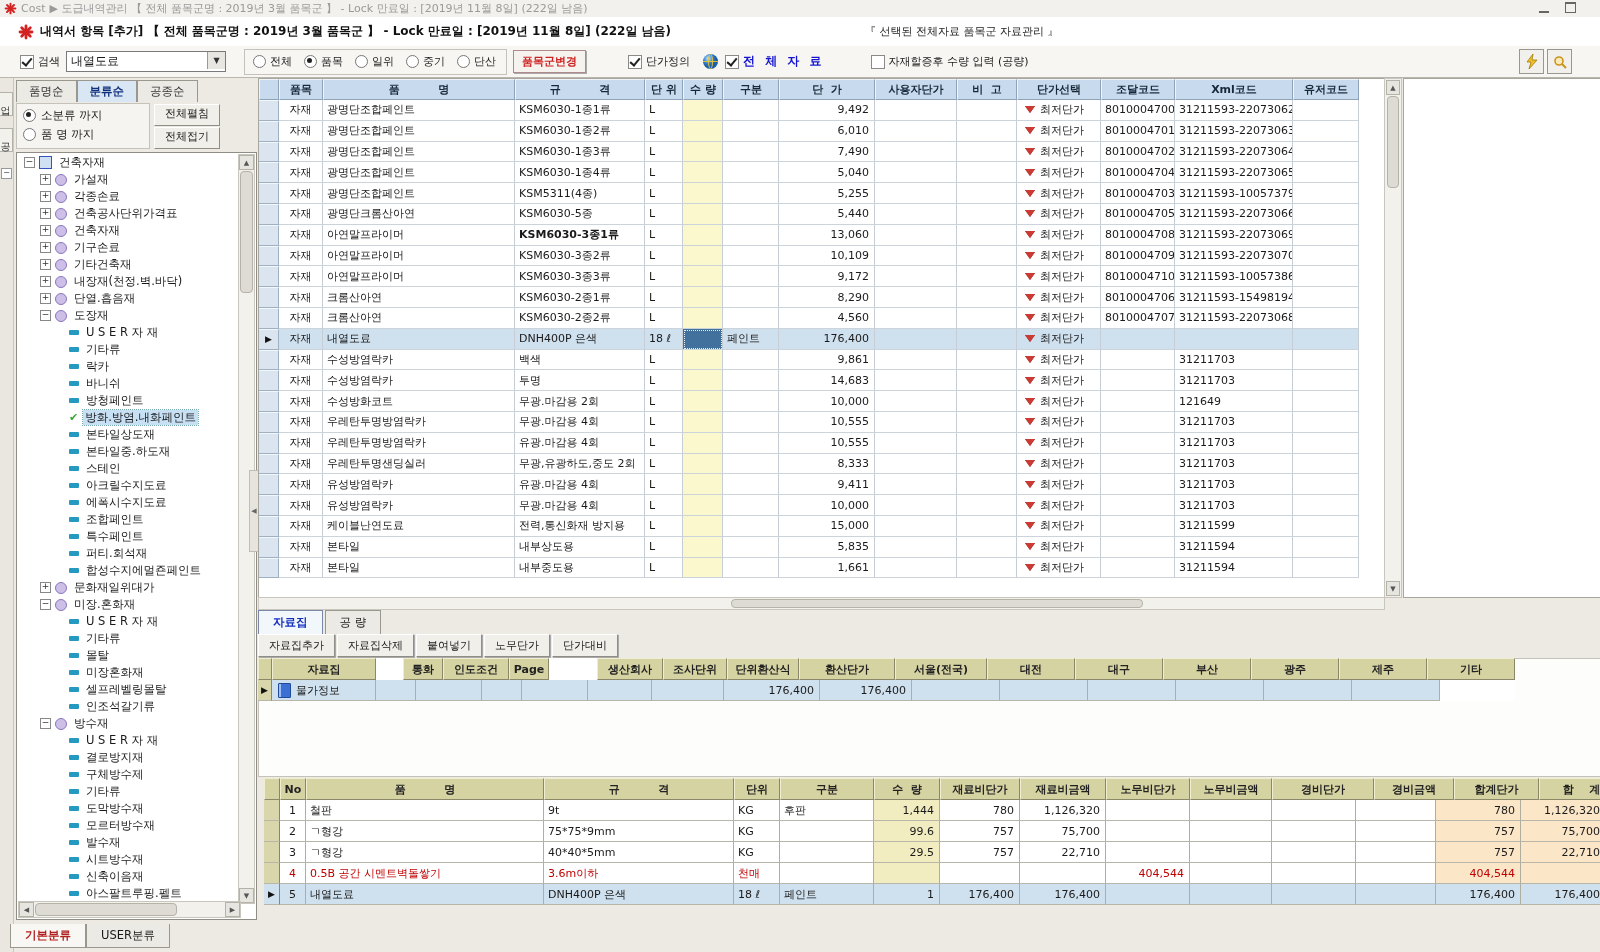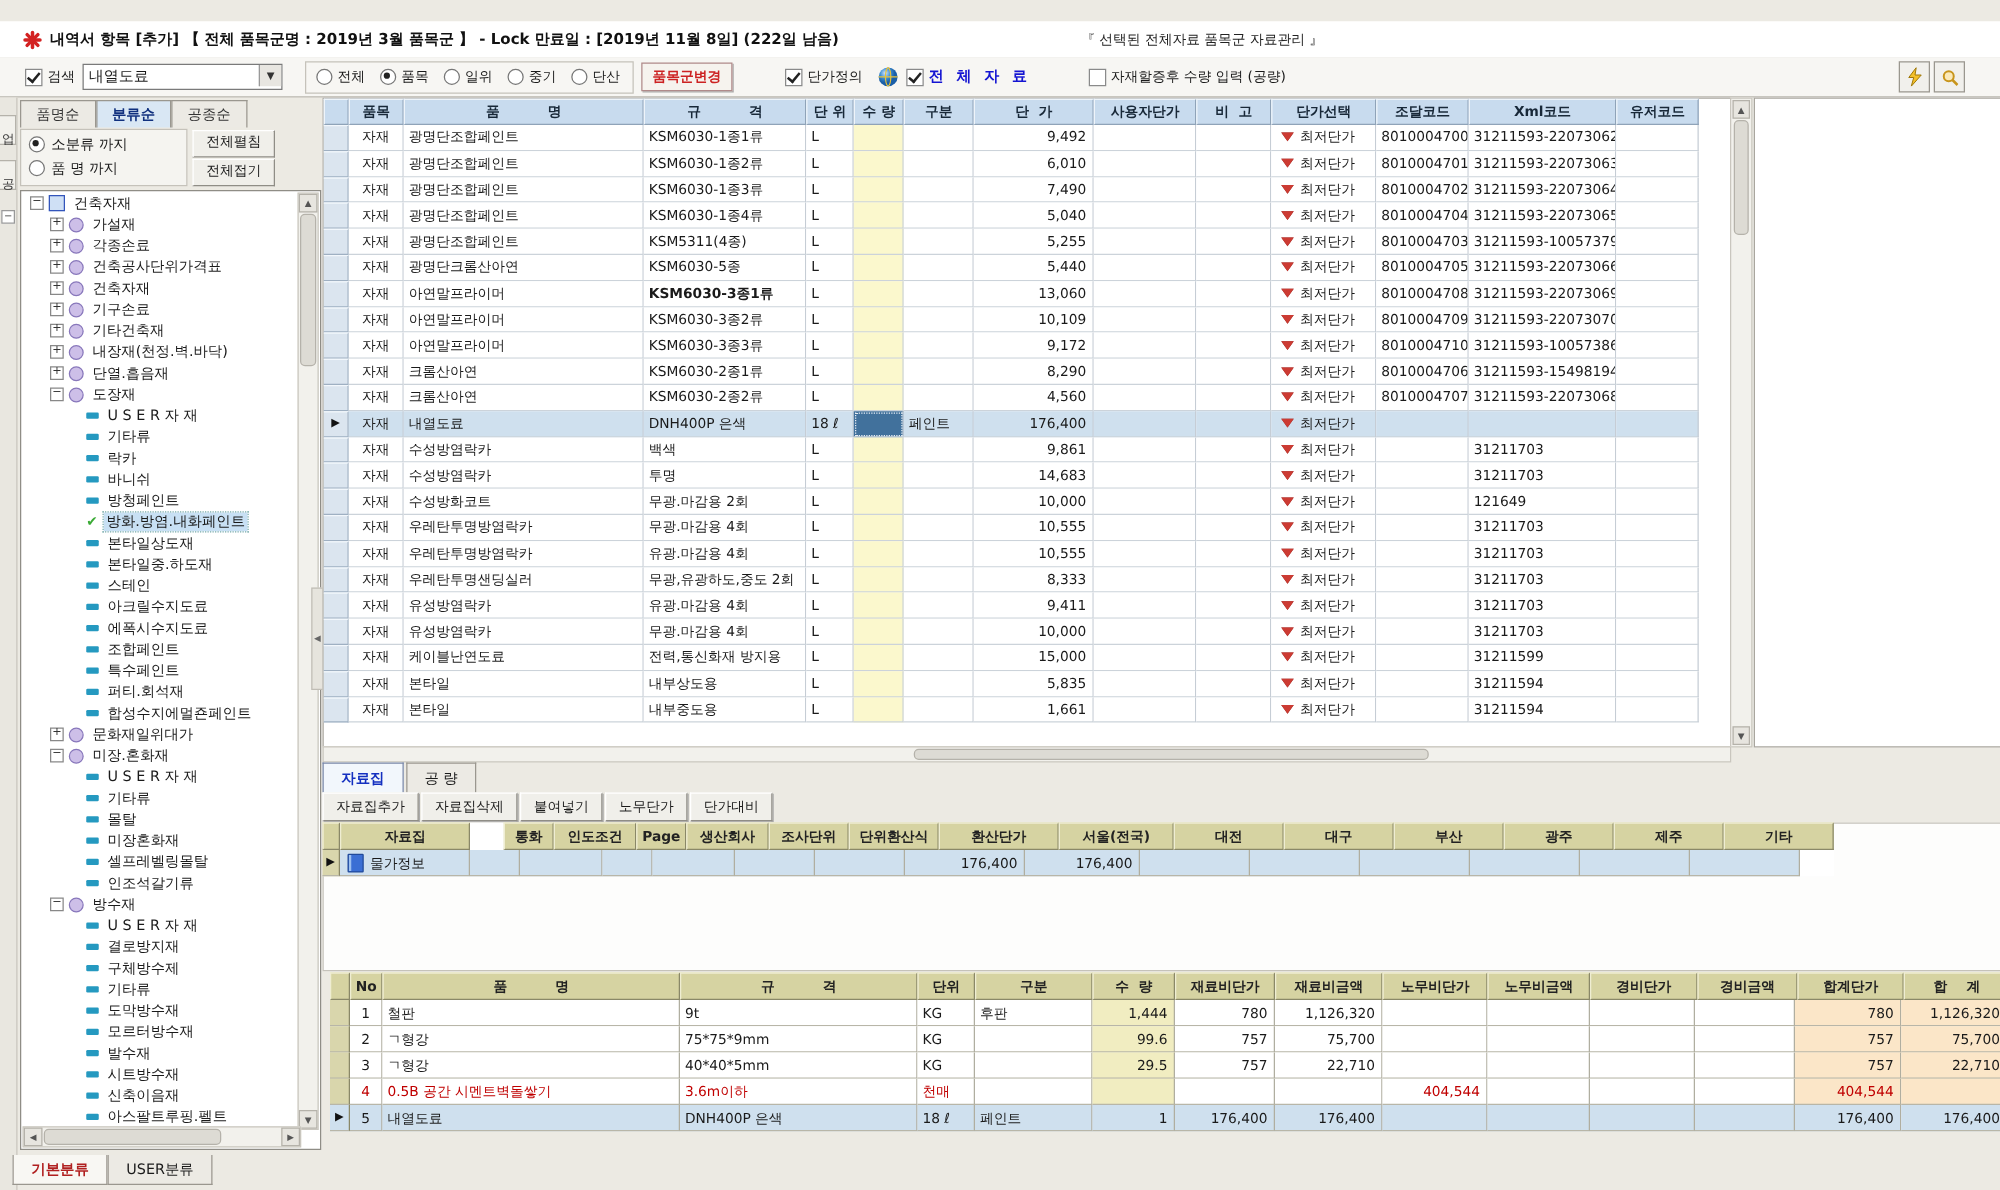--- a/index.html
+++ b/index.html
@@ -108,20 +108,36 @@
   
   #splitter{left:249px;top:470px;width:8px;height:80px;background:#e6e4dd;border:1px solid #c0bdb5;display:flex;align-items:center;justify-content:center;font-size:7px;color:#666;}
   
   #main-hscroll{left:258px;top:597px;width:1125px;height:11px;}
 </style>
 </head>
 <body>
 
 <div id="screen">
 
+  <div class="abs" id="titlebar">
+    <svg class="flower" width="13" height="13" viewBox="0 0 16 16" style="margin-left:4px;">
+        <g stroke="#d32222" stroke-width="2.4" stroke-linecap="round">
+          <line x1="8" y1="2" x2="8" y2="14"></line>
+          <line x1="2" y1="8" x2="14" y2="8"></line>
+          <line x1="3.7" y1="3.7" x2="12.3" y2="12.3"></line>
+          <line x1="12.3" y1="3.7" x2="3.7" y2="12.3"></line>
+        </g>
+      </svg>
+    <span class="ttext">Cost</span>
+    <span class="ttext">▶  도급내역관리 【 전체 품목군명 : 2019년 3월 품목군 】    -    Lock 만료일 : [2019년 11월 8일]   (222일 남음)</span>
+    <div class="winbtns">
+      <span class="ico-min"></span>
+      <span class="ico-max"></span>
+    </div>
+  </div>
 
   <div class="abs" id="headerband">
     <svg class="flower" width="16" height="16" viewBox="0 0 16 16" style="margin-left:18px;">
         <g stroke="#d32222" stroke-width="2.8" stroke-linecap="round">
           <line x1="8" y1="2" x2="8" y2="14"></line>
           <line x1="2" y1="8" x2="14" y2="8"></line>
           <line x1="3.7" y1="3.7" x2="12.3" y2="12.3"></line>
           <line x1="12.3" y1="3.7" x2="3.7" y2="12.3"></line>
         </g>
       </svg>
@@ -885,21 +901,21 @@
     </div>
 
   <div class="abs" id="midwhite"></div>
   <div class="abs" id="midtable">
     <div class="bh-row" id="md-head">
         <div class="olv-h" style="width: 14px;"></div>
         <div class="olv-h" style="width: 104px;">자료집</div>
         <div class="olv-h" style="width: 40px; margin-left: 27px;">통화</div>
         <div class="olv-h" style="width: 66px;">인도조건</div>
         <div class="olv-h" style="width: 40px;">Page</div>
-        <div class="olv-h" style="width: 66px;">생산회사</div>
+        <div class="olv-h" style="width: 66px; margin-left: 48px;">생산회사</div>
         <div class="olv-h" style="width: 64px;">조사단위</div>
         <div class="olv-h" style="width: 72px;">단위환산식</div>
         <div class="olv-h" style="width: 96px;">환산단가</div>
         <div class="olv-h" style="width: 92px;">서울(전국)</div>
         <div class="olv-h" style="width: 88px;">대전</div>
         <div class="olv-h" style="width: 88px;">대구</div>
         <div class="olv-h" style="width: 88px;">부산</div>
         <div class="olv-h" style="width: 88px;">광주</div>
         <div class="olv-h" style="width: 88px;">제주</div>
         <div class="olv-h" style="width: 88px;">기타</div>
@@ -932,21 +948,21 @@
         <div class="olv-h" style="width: 26px;">No</div>
         <div class="olv-h" style="width: 238px;">품          명</div>
         <div class="olv-h" style="width: 190px;">규          격</div>
         <div class="olv-h" style="width: 46px;">단위</div>
         <div class="olv-h" style="width: 94px;">구분</div>
         <div class="olv-h" style="width: 66px;">수  량</div>
         <div class="olv-h" style="width: 80px;">재료비단가</div>
         <div class="olv-h" style="width: 86px;">재료비금액</div>
         <div class="olv-h" style="width: 84px;">노무비단가</div>
         <div class="olv-h" style="width: 82px;">노무비금액</div>
-        <div class="olv-h" style="width: 86px;">경비단가</div>
+        <div class="olv-h" style="width: 102px;">경비단가</div>
         <div class="olv-h" style="width: 80px;">경비금액</div>
         <div class="olv-h" style="width: 85px;">합계단가</div>
         <div class="olv-h" style="width: 85px;">합    계</div>
       </div>
     <div id="bt-body">
         <div class="b-row">
           <div class="gcell mk2" style="width: 16px;"></div>
           <div class="gcell c" style="width: 26px;">1</div>
           <div class="gcell l" style="width: 238px;">철판</div>
           <div class="gcell l" style="width: 190px;">9t</div>

